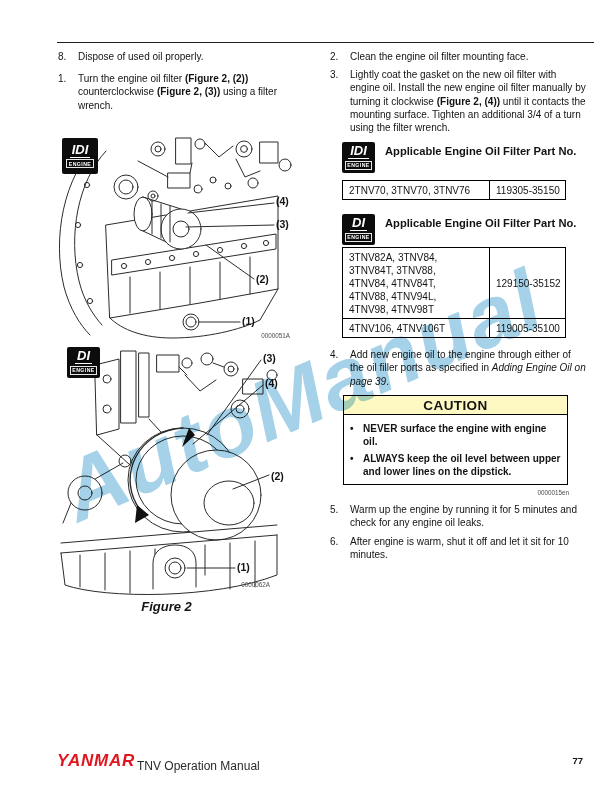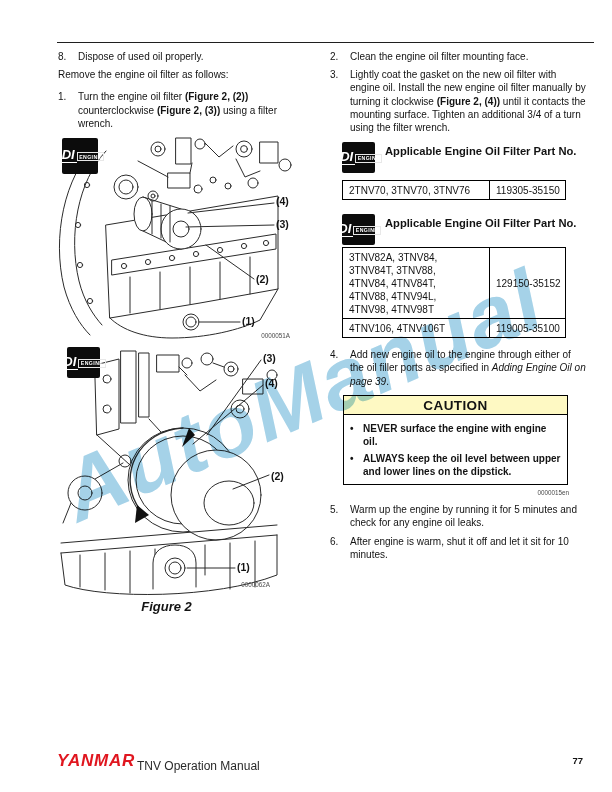--- a/index.html
+++ b/index.html
@@ -15,21 +15,21 @@
   
   .col { position:absolute; font-size:10px; line-height:13.2px; }
   #col-left  { left:58px;  top:46px; width:246px; }
   #col-right { left:330px; top:46px; width:256px; }
   .li { display:flex; }
   .li .num { flex:0 0 20px; }
   .li .txt { flex:1; }
   .mt4{margin-top:4px;} .mt5{margin-top:5px;} .mt8{margin-top:8px;} .mt9{margin-top:9px;}
   .mt10{margin-top:10px;} .mt14{margin-top:14px;}
   
-  .badge { background:#0c0c0c; color:#fff; display:flex; flex-direction:row;
+  .badge { background:#0c0c0c; color:#fff; display:flex; flex-direction:column;
     align-items:center; justify-content:center; box-sizing:border-box; border-radius:2px; }
   .badge .b1 { font-style:italic; font-weight:bold; font-size:13px; line-height:12px;
     border-bottom:1.5px solid #fff; padding:0 2px 1px; }
   .badge .b2 { font-size:5.2px; font-weight:bold; line-height:6.2px; margin-top:1.5px;
     border:1px solid #e8e8e8; padding:0.5px 1.5px; letter-spacing:0.4px; }
   .badge-lg { width:36px; height:36px; }
   .badge-sm { width:33px; height:31px; }
   
   .sec-row { display:flex; align-items:flex-start; margin-left:12px; }
   .sec-heading { font-weight:bold; font-size:11.2px; line-height:12.5px; margin:3px 0 0 10px; }
@@ -71,21 +71,20 @@
 
 <div id="page">
 
   <div class="hdr-rule"></div>
 
   <div class="col" id="col-left">
     <div class="li mt4">
       <span class="num">8.</span>
       <div class="txt">Dispose of used oil properly.</div>
     </div>
-    <div class="mt5">Remove the engine oil filter as follows:</div>
     <div class="li mt9">
       <span class="num">1.</span>
       <div class="txt"><span>Turn the engine oil filter </span><b>(Figure 2, (2))</b><span> counterclockwise </span><b>(Figure 2, (3))</b><span> using a filter wrench.</span></div>
     </div>
   </div>
 
   <div class="fig" id="fig1">
     <svg width="258" height="212" viewBox="0 0 258 212">
       <g stroke="#2b2b2b" stroke-width="1" fill="none" stroke-linecap="round" stroke-linejoin="round">
         <path d="M56,12 C24,44 12,104 24,154 C30,176 40,192 50,202"></path>

